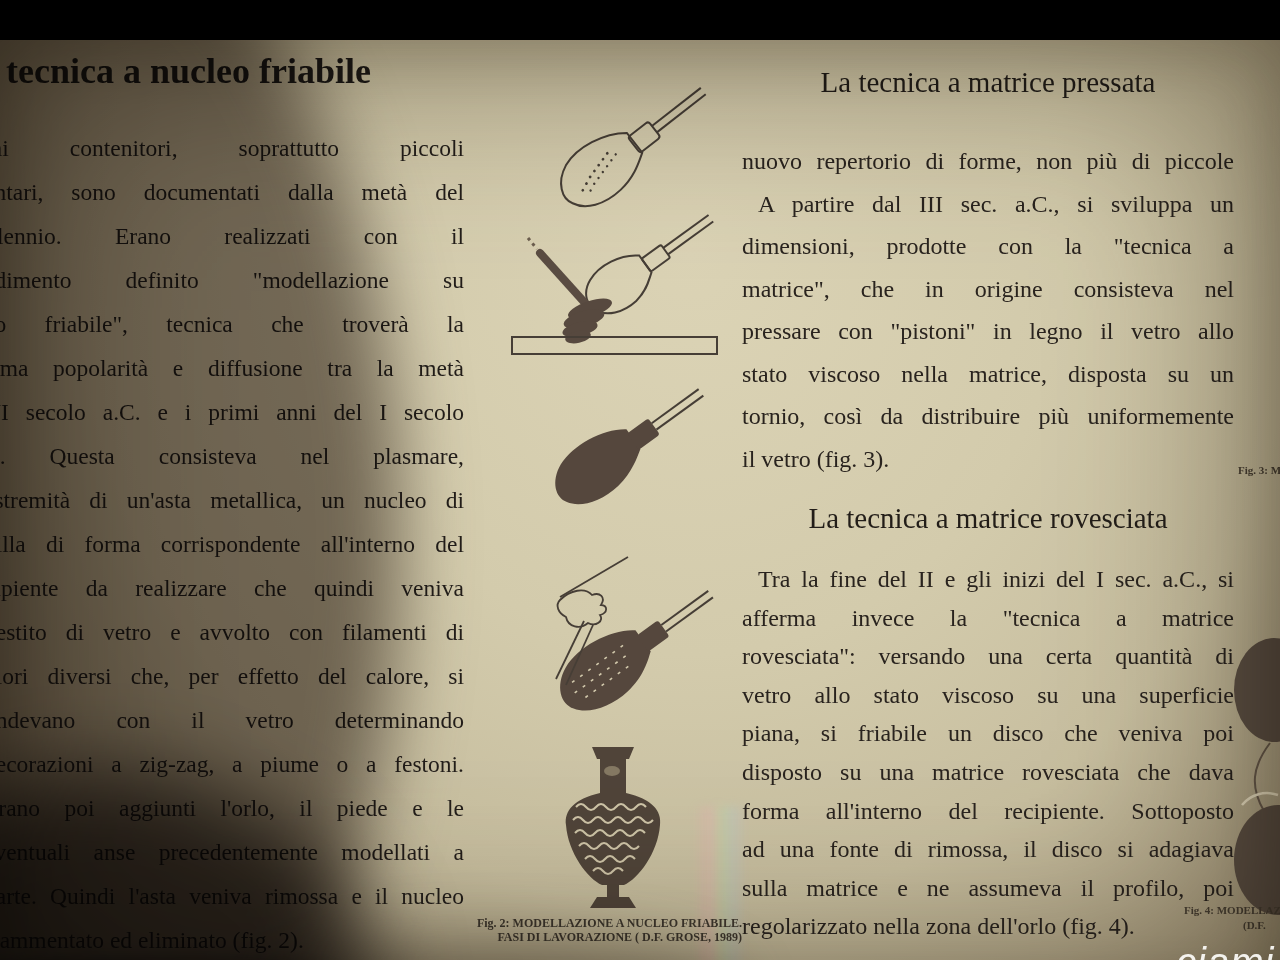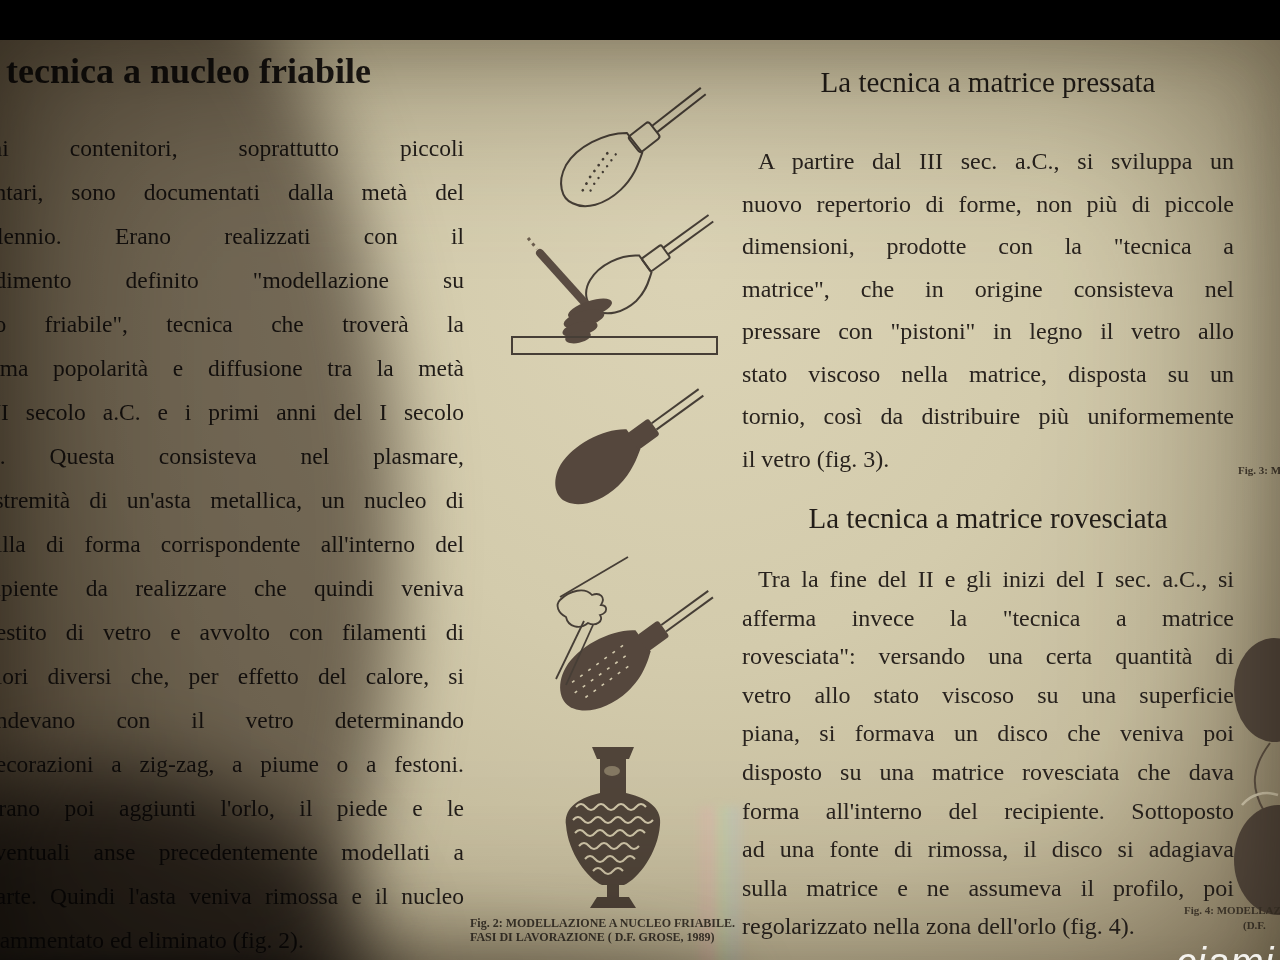--- a/index.html
+++ b/index.html
@@ -16,21 +16,21 @@
   .left-col{left:-16px;top:86px;width:480px;font-size:23.5px;line-height:44px;color:#221d19;}
   .left-title{left:6px;top:10px;font-size:36px;font-weight:bold;color:#1e1a16;white-space:nowrap;}
   .right-col{left:742px;top:0;width:492px;color:#29231e;}
   .r-title{position:absolute;width:492px;text-align:center;font-size:29px;font-weight:normal;color:#221d18;white-space:nowrap;}
   .r-title1{top:26px;}
   .r-title2{top:462px;}
   .r-par{position:absolute;width:492px;}
   .r-par1{top:100px;font-size:24px;line-height:42.5px;}
   .r-par2{top:520px;font-size:24px;line-height:38.6px;}
   
-  .fig2-caption{left:470px;top:876px;width:272px;text-align:left;font-size:12px;font-weight:bold;line-height:14px;color:#3f382e;}
+  .fig2-caption{left:470px;top:876px;width:272px;text-align:right;font-size:12px;font-weight:bold;line-height:14px;color:#3f382e;}
   .edge-caption{font-size:11px;font-weight:bold;color:#4a4134;white-space:nowrap;}
   .fig3-cap{left:1238px;top:424px;}
   .fig4-cap1{left:1184px;top:864px;}
   .fig4-cap2{left:1243px;top:879px;}
   
   .shadow-blob{border-radius:50%;mix-blend-mode:multiply;pointer-events:none;}
   .blob1{left:-240px;top:-140px;width:640px;height:1280px;background:rgba(62,48,40,0.60);filter:blur(36px);}
   .blob2{left:-180px;top:730px;width:560px;height:460px;background:rgba(28,18,14,0.70);filter:blur(42px);}
   .blob3{left:-80px;top:928px;width:430px;height:80px;background:rgba(8,6,5,0.85);filter:blur(14px);border-radius:40%;}
   .blob4{left:240px;top:898px;width:500px;height:110px;background:rgba(70,58,46,0.35);filter:blur(30px);}
@@ -161,36 +161,36 @@
   </svg>
 
   <div class="abs fig2-caption">
     <div>Fig. 2: MODELLAZIONE A NUCLEO FRIABILE.</div>
     <div>FASI DI LAVORAZIONE ( D.F. GROSE, 1989)</div>
   </div>
 
   <div class="abs right-col">
     <div class="r-title r-title1">La tecnica a matrice pressata</div>
     <div class="r-par r-par1">
+      <div class="line">nuovo repertorio di forme, non più di piccole</div>
       <div class="line indent">A partire dal III sec. a.C., si sviluppa un</div>
-      <div class="line">nuovo repertorio di forme, non più di piccole</div>
       <div class="line">dimensioni,  prodotte  con  la  "tecnica  a</div>
       <div class="line">matrice",  che  in  origine  consisteva  nel</div>
       <div class="line">pressare con "pistoni" in legno il vetro allo</div>
       <div class="line">stato viscoso nella matrice, disposta su un</div>
       <div class="line">tornio, così da distribuire più uniformemente</div>
       <div class="line line-last">il vetro (fig. 3).</div>
     </div>
     <div class="r-title r-title2">La tecnica a matrice rovesciata</div>
     <div class="r-par r-par2">
       <div class="line indent">Tra la fine del II e gli inizi del I sec. a.C., si</div>
       <div class="line">afferma  invece  la  "tecnica  a  matrice</div>
       <div class="line">rovesciata": versando una certa quantità di</div>
       <div class="line">vetro allo stato viscoso su una superficie</div>
-      <div class="line">piana, si formava un disco che veniva poi</div>
+      <div class="line">piana, si friabile un disco che veniva poi</div>
       <div class="line">disposto su una matrice rovesciata che dava</div>
       <div class="line">forma all'interno del recipiente. Sottoposto</div>
       <div class="line">ad una fonte di rimossa, il disco si adagiava</div>
       <div class="line">sulla matrice e ne assumeva il profilo, poi</div>
       <div class="line line-last">regolarizzato nella zona dell'orlo (fig. 4).</div>
     </div>
   </div>
 
   <svg class="abs" style="left:1230px;top:585px;" width="50" height="300" viewBox="0 0 50 300">
     <ellipse cx="44" cy="65" rx="40" ry="52" fill="#5f5246"></ellipse>

